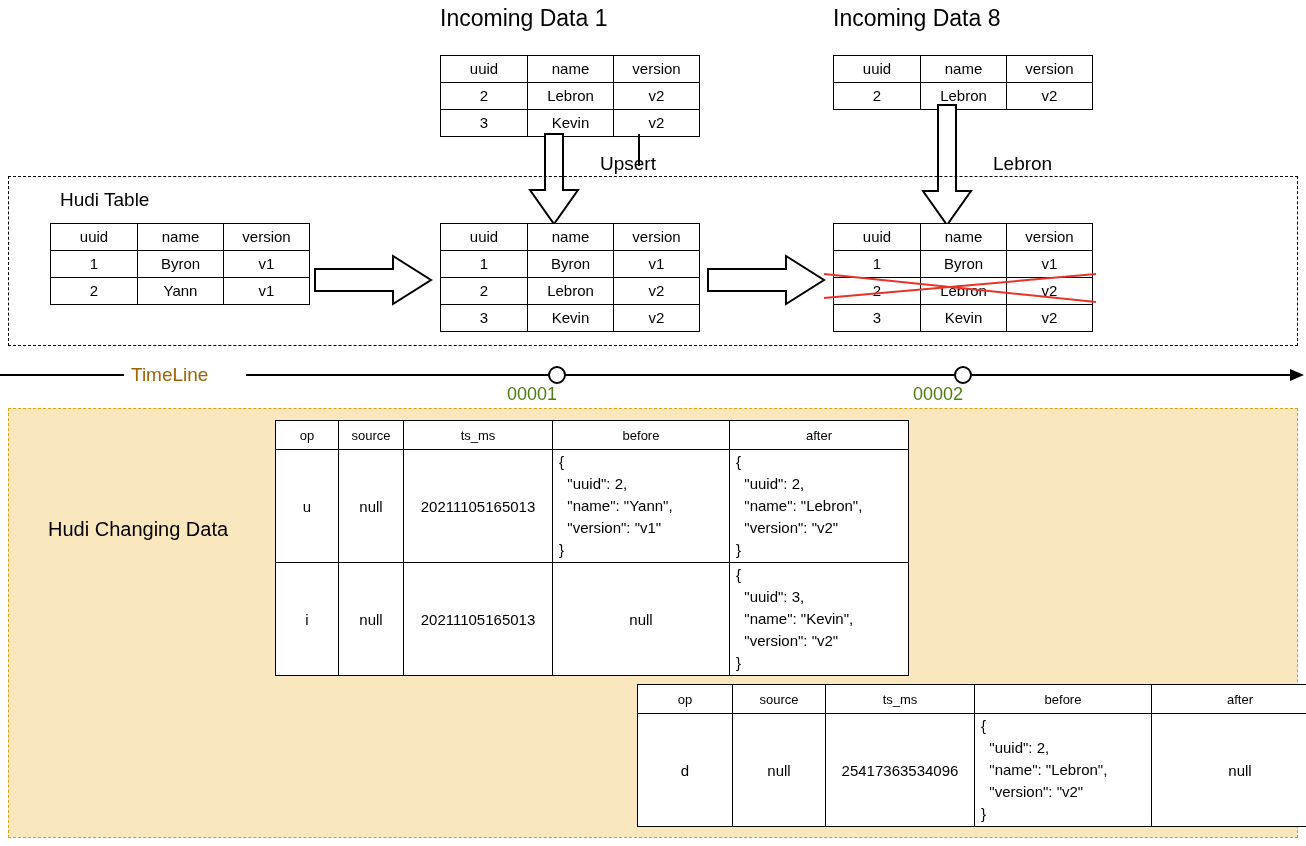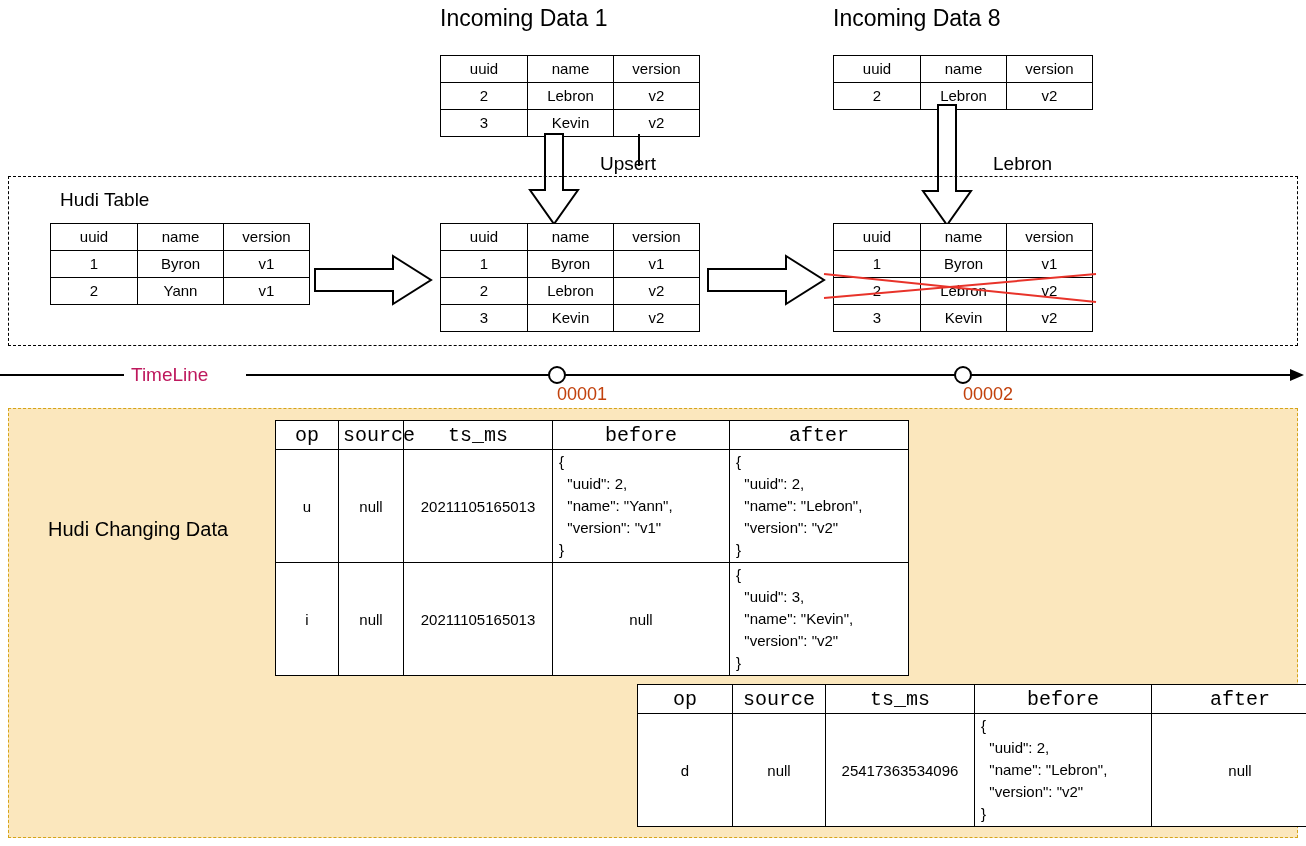--- a/index.html
+++ b/index.html
@@ -16,22 +16,22 @@
     font-size:23px;line-height:28px;color:#000;
     white-space:nowrap;
   }
   .mid-title{
     font-size:19px;line-height:24px;text-align:left;color:#000;
     white-space:nowrap;
   }
   .label-text{
     font-size:19px;line-height:24px;color:#000;white-space:nowrap;
   }
-  .tl-label{font-size:19px;line-height:23px;color:#be185d;white-space:nowrap;}
-  .tick-label{font-size:18px;line-height:22px;color:#c2410c;white-space:nowrap;text-align:right;}
+  .tl-label{font-size:19px;line-height:23px;color:#a16207;white-space:nowrap;}
+  .tick-label{font-size:18px;line-height:22px;color:#4d7c0f;white-space:nowrap;text-align:left;}
   .side-label{font-size:20px;line-height:25px;color:#000;white-space:nowrap;}
 
   
   table.dt{
     border-collapse:collapse;
     background:#737373;
     font-size:15px;
     table-layout:fixed;
   }
   table.dt td{
@@ -74,21 +74,21 @@
     border:1px solid #000000;
     padding:0 4px;
     color:#000;
     background:#ffffff;
     font-size:15px;
     line-height:19px;
     text-align:center;
     vertical-align:middle;
     white-space:nowrap;
   }
-  table.cdc td.hd{height:28px;font-size:20px;font-family:Liberation Mono, monospace;}
+  table.cdc td.hd{height:28px;font-size:13px;}
   table.cdc td.json{
     text-align:left;
     white-space:pre;
     vertical-align:middle;
     padding-left:6px;
     font-size:15px;
     line-height:22px;
   }
 
   svg{display:block;overflow:visible;}

